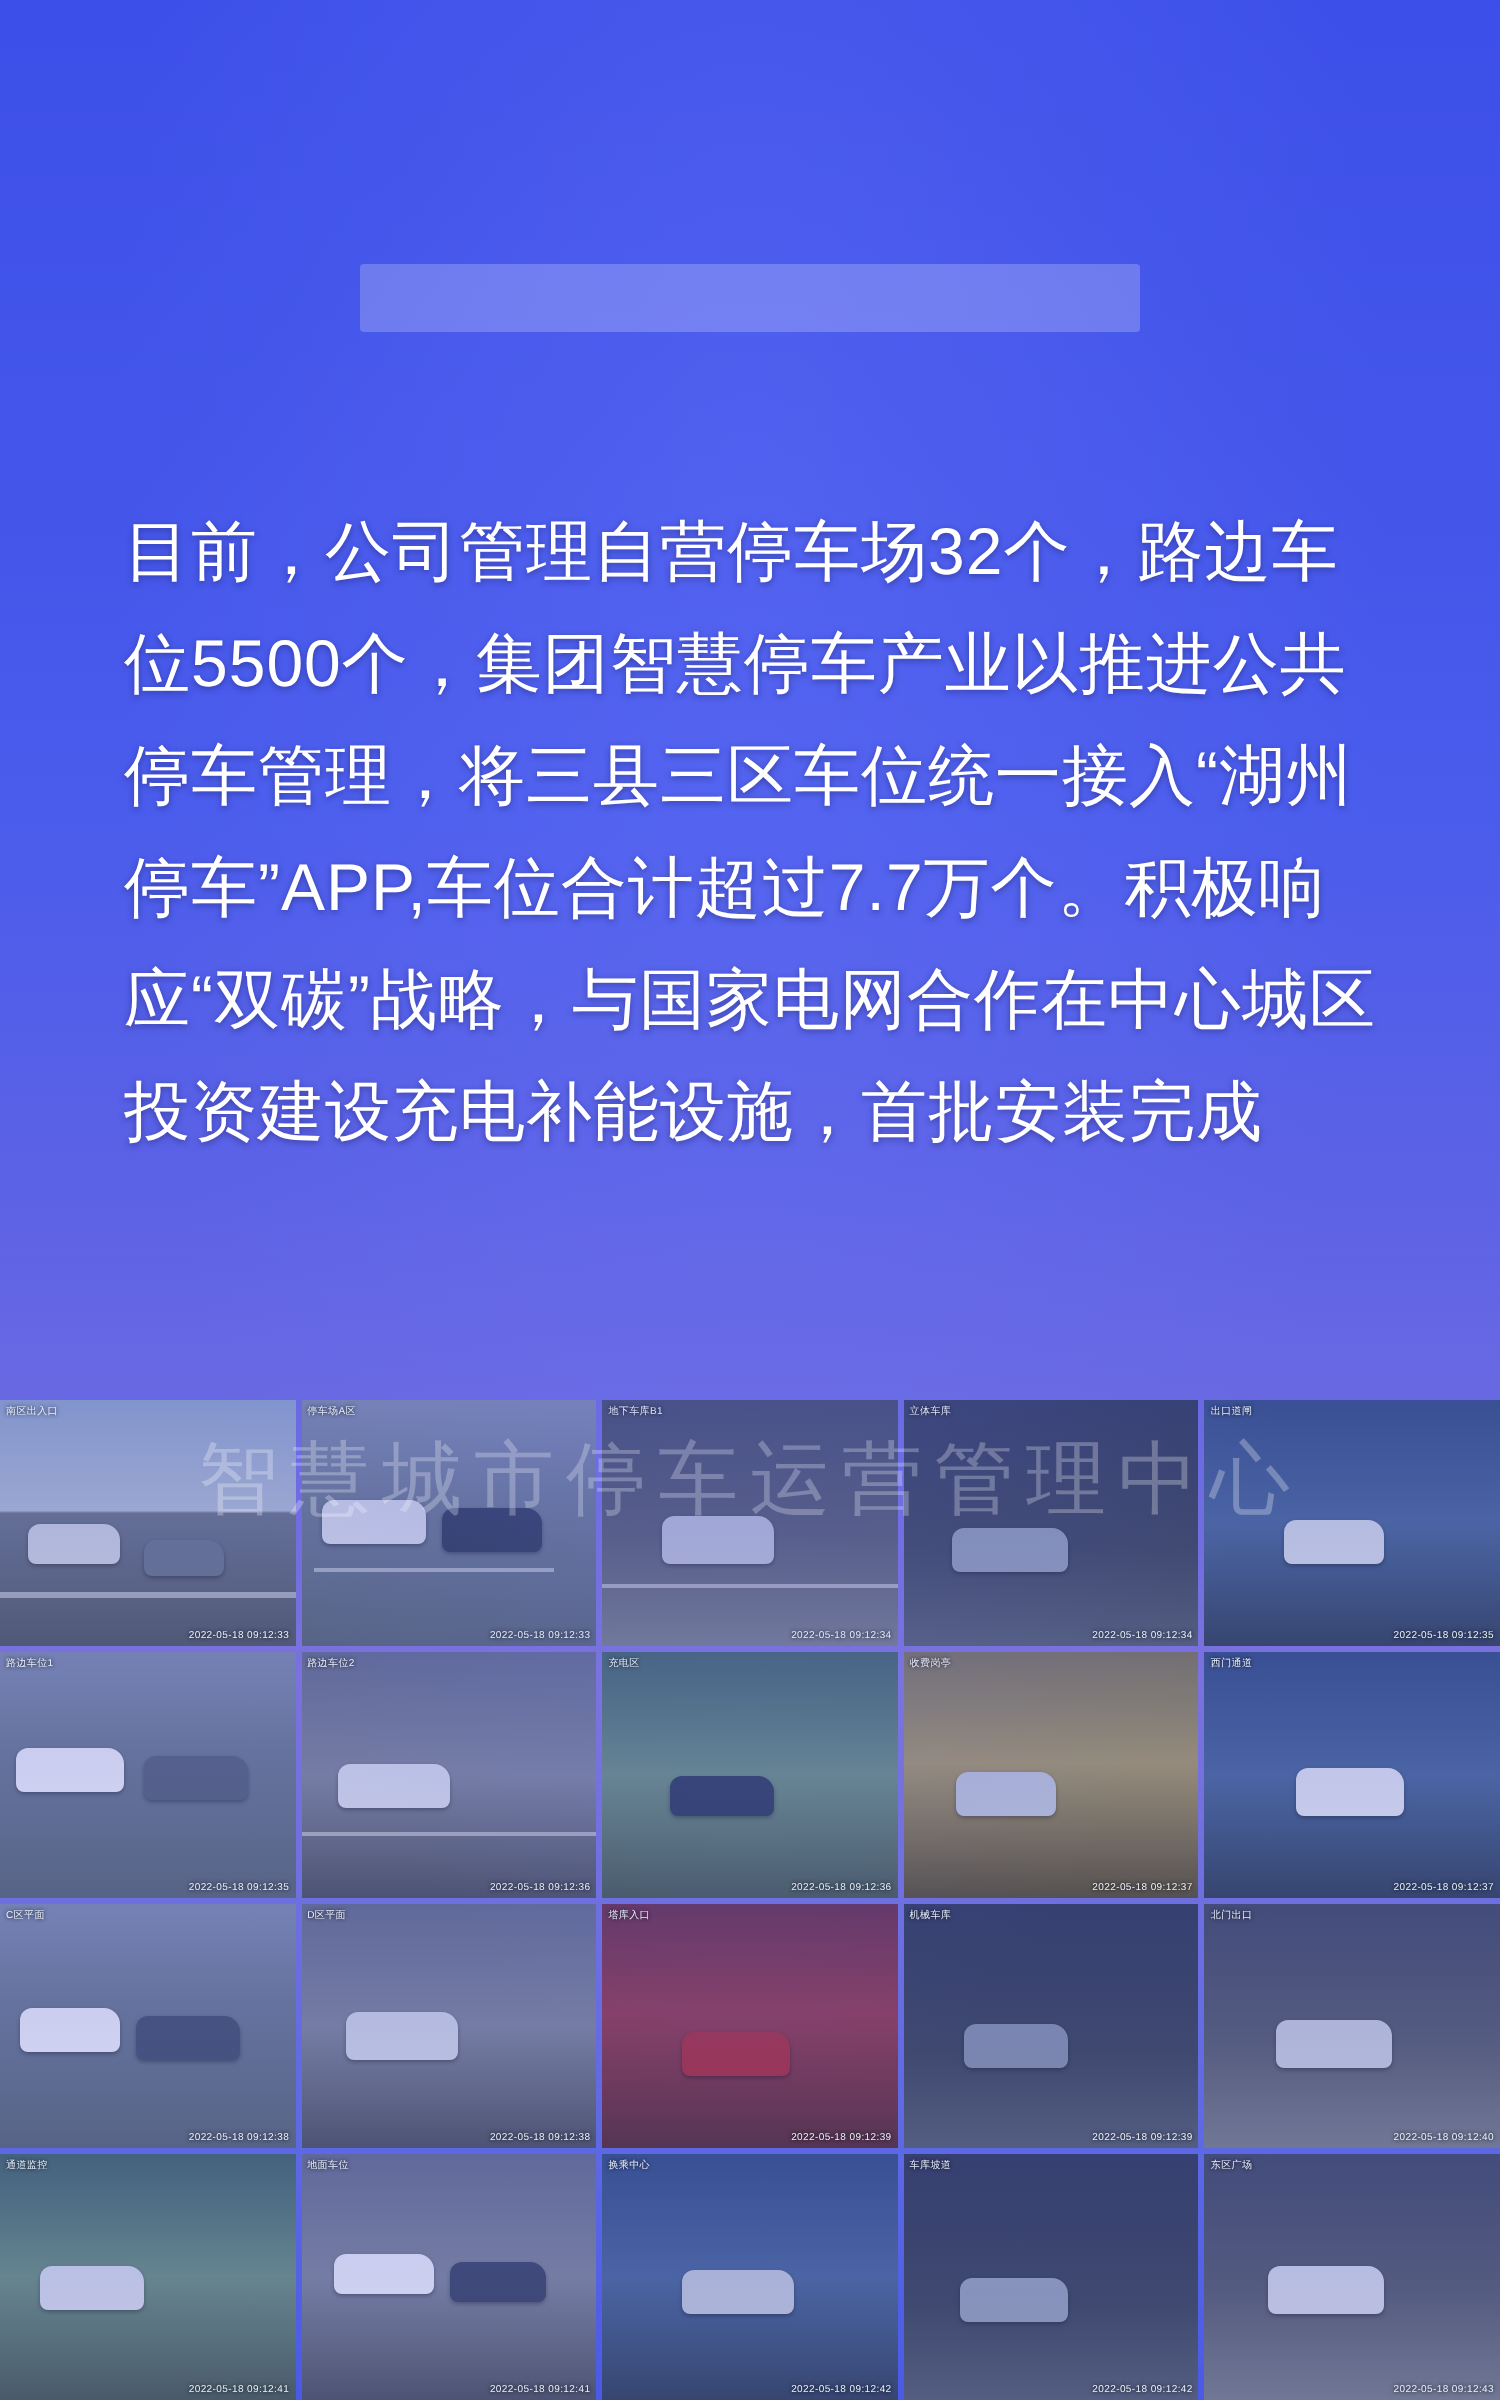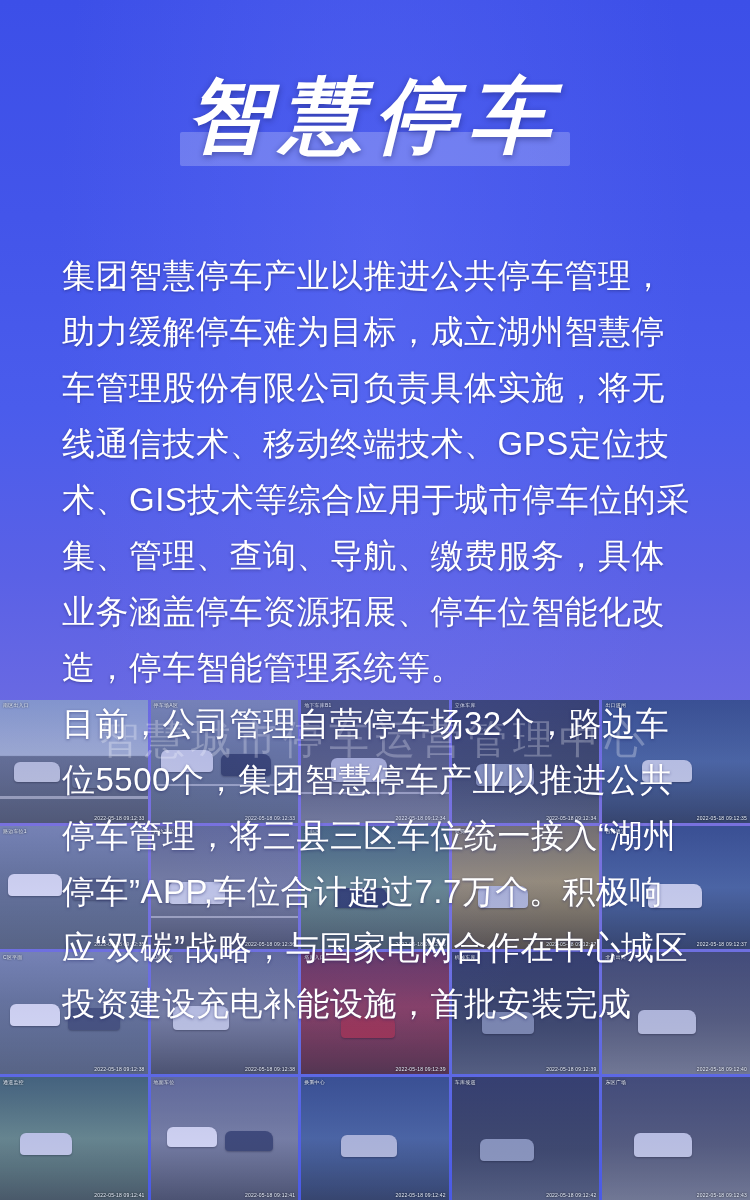--- a/index.html
+++ b/index.html
@@ -271,21 +271,19 @@
       <div class="car" style="left:32px;top:56px;width:58px;height:24px;background:#e2e6ec;"></div>
     </div>
   </div>
 
   <div class="ghost-banner">智慧城市停车运营管理中心</div>
 
   <div class="overlay-glow"></div>
 
   <div class="heading-wrap">
     <div class="heading-plate"></div>
-    <div class="heading">智慧停车</div>
   </div>
 
   <div class="body-copy">
-    <p>集团智慧停车产业以推进公共停车管理，助力缓解停车难为目标，成立湖州智慧停车管理股份有限公司负责具体实施，将无线通信技术、移动终端技术、GPS定位技术、GIS技术等综合应用于城市停车位的采集、管理、查询、导航、缴费服务，具体业务涵盖停车资源拓展、停车位智能化改造，停车智能管理系统等。</p>
     <p>目前，公司管理自营停车场32个，路边车位5500个，集团智慧停车产业以推进公共停车管理，将三县三区车位统一接入“湖州停车”APP,车位合计超过7.7万个。积极响应“双碳”战略，与国家电网合作在中心城区投资建设充电补能设施，首批安装完成</p>
   </div>
 
 </div>
 
 </body></html>

